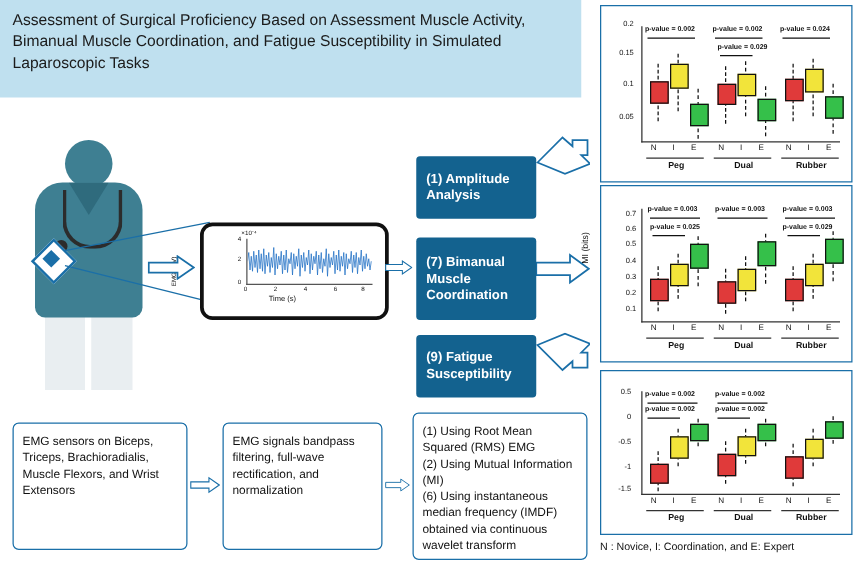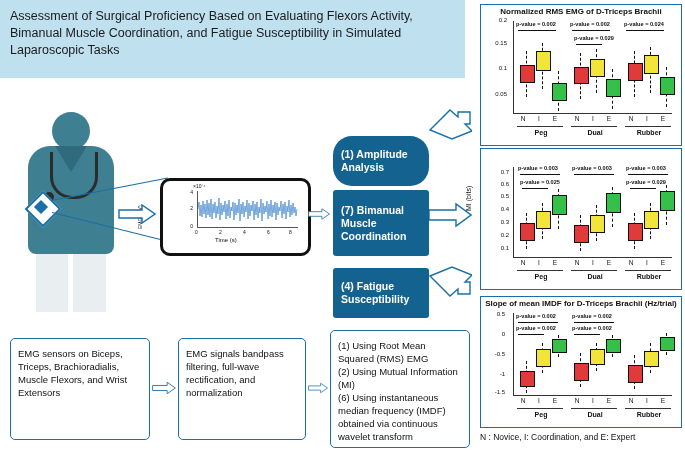--- a/index.html
+++ b/index.html
@@ -35,21 +35,21 @@
   
   .cone{position:absolute;border-top:1px solid #1a6fa8;transform-origin:left center;}
 
   
   .arrow{position:absolute;}
   .arrow svg{display:block;}
 
   
   .stage{position:absolute;background:#13628f;color:#ffffff;border-radius:3px;
       display:flex;align-items:center;padding-left:8px;font-size:10.5px;font-weight:bold;line-height:13px;}
-  #stage1{left:333px;top:136px;width:88px;height:50px;border-radius:19px;}
+  #stage1{left:333px;top:125px;width:88px;height:50px;}
   #stage2{left:333px;top:190px;width:88px;height:66px;}
   #stage3{left:333px;top:268px;width:88px;height:50px;}
 
   
   .lbox{position:absolute;background:#ffffff;border:1px solid #1a6fa8;border-radius:5px;
       font-size:9.5px;line-height:13px;color:#111;padding:8px 7px;box-sizing:border-box;}
   #lbox1{left:10px;top:338px;width:140px;height:102px;}
   #lbox2{left:178px;top:338px;width:128px;height:102px;}
   #lbox3{left:330px;top:330px;width:140px;height:118px;}
 
@@ -69,21 +69,21 @@
 
   .box{position:absolute;border:1px solid #111;}
   .whisk{position:absolute;border-left:1px dashed #111;width:0;}
 
   #legend{position:absolute;left:480px;top:432px;width:200px;font-size:8.5px;color:#111;}
 </style>
 </head>
 <body>
 
 <div class="abs" id="title">
-  <div id="title-text">Assessment of Surgical Proficiency Based on Evaluating Flexors Activity, Bimanual Muscle Coordination, and Fatigue Susceptibility in Simulated Laparoscopic Tasks</div>
+  <div id="title-text">Assessment of Surgical Proficiency Based on Assessment Muscle Activity, Bimanual Muscle Coordination, and Fatigue Susceptibility in Simulated Laparoscopic Tasks</div>
 </div>
 
 <div>
   <div class="abs surg-legs"></div>
   <div class="abs surg-leg-gap"></div>
   <div class="abs surg-body"></div>
   <div class="abs surg-neck"></div>
   <div class="abs surg-head"></div>
   <div class="abs surg-vneck"></div>
   <div class="abs stetho"></div>
@@ -152,31 +152,30 @@
     </svg>
 </div>
 
 <div class="stage" id="stage1">
     <span>(1) Amplitude Analysis</span>
   </div>
 <div class="stage" id="stage2">
     <span>(7) Bimanual Muscle Coordination</span>
   </div>
 <div class="stage" id="stage3">
-    <span>(4) Fatigue Susceptibility</span>
+    <span>(9) Fatigue Susceptibility</span>
   </div>
 
 <div class="lbox" id="lbox1">EMG sensors on Biceps, Triceps, Brachioradialis, Muscle Flexors, and Wrist Extensors</div>
 <div class="lbox" id="lbox2">EMG signals bandpass filtering, full-wave rectification, and normalization</div>
 <div class="lbox" id="lbox3" style="white-space:pre-line;">(1) Using Root Mean Squared (RMS) EMG
 (2) Using Mutual Information (MI)
 (6) Using instantaneous median frequency (IMDF) obtained via continuous wavelet transform</div>
 
 <div class="chartbox" id="chart1">
-  <div class="chart-title">Normalized RMS EMG of D-Triceps Brachii</div>
   <div class="plot" style="left:32px;top:16px;width:158px;height:92px;">
 
     <div class="pbar" style="left:2px;top:0px;">p-value = 0.002</div>
     <div class="pbar" style="left:56px;top:0px;">p-value = 0.002</div>
     <div class="pbar" style="left:110px;top:0px;">p-value = 0.024</div>
     <div class="pbar" style="left:60px;top:14px;">p-value = 0.029</div>
     <div class="sigline" style="left:4px;top:9px;width:38px;"></div>
     <div class="sigline" style="left:58px;top:9px;width:38px;"></div>
     <div class="sigline" style="left:112px;top:9px;width:38px;"></div>
     <div class="sigline" style="left:62px;top:23px;width:26px;"></div>
@@ -280,21 +279,20 @@
   <div class="xlab" style="left:176px;top:110px;">E</div>
   <div class="grpline" style="left:36px;top:121px;width:46px;"></div>
   <div class="grpline" style="left:90px;top:121px;width:46px;"></div>
   <div class="grpline" style="left:144px;top:121px;width:46px;"></div>
   <div class="xgrp" style="left:40px;top:124px;width:40px;">Peg</div>
   <div class="xgrp" style="left:94px;top:124px;width:40px;">Dual</div>
   <div class="xgrp" style="left:148px;top:124px;width:40px;">Rubber</div>
 </div>
 
 <div class="chartbox" id="chart3">
-  <div class="chart-title">Slope of mean IMDF for D-Triceps Brachii (Hz/trial)</div>
   <div class="plot" style="left:32px;top:16px;width:158px;height:82px;">
     <div class="pbar" style="left:2px;top:0px;">p-value = 0.002</div>
     <div class="pbar" style="left:58px;top:0px;">p-value = 0.002</div>
     <div class="pbar" style="left:2px;top:12px;">p-value = 0.002</div>
     <div class="pbar" style="left:58px;top:12px;">p-value = 0.002</div>
     <div class="sigline" style="left:4px;top:9px;width:40px;"></div>
     <div class="sigline" style="left:60px;top:9px;width:40px;"></div>
     <div class="sigline" style="left:4px;top:21px;width:26px;"></div>
     <div class="sigline" style="left:60px;top:21px;width:26px;"></div>
 

